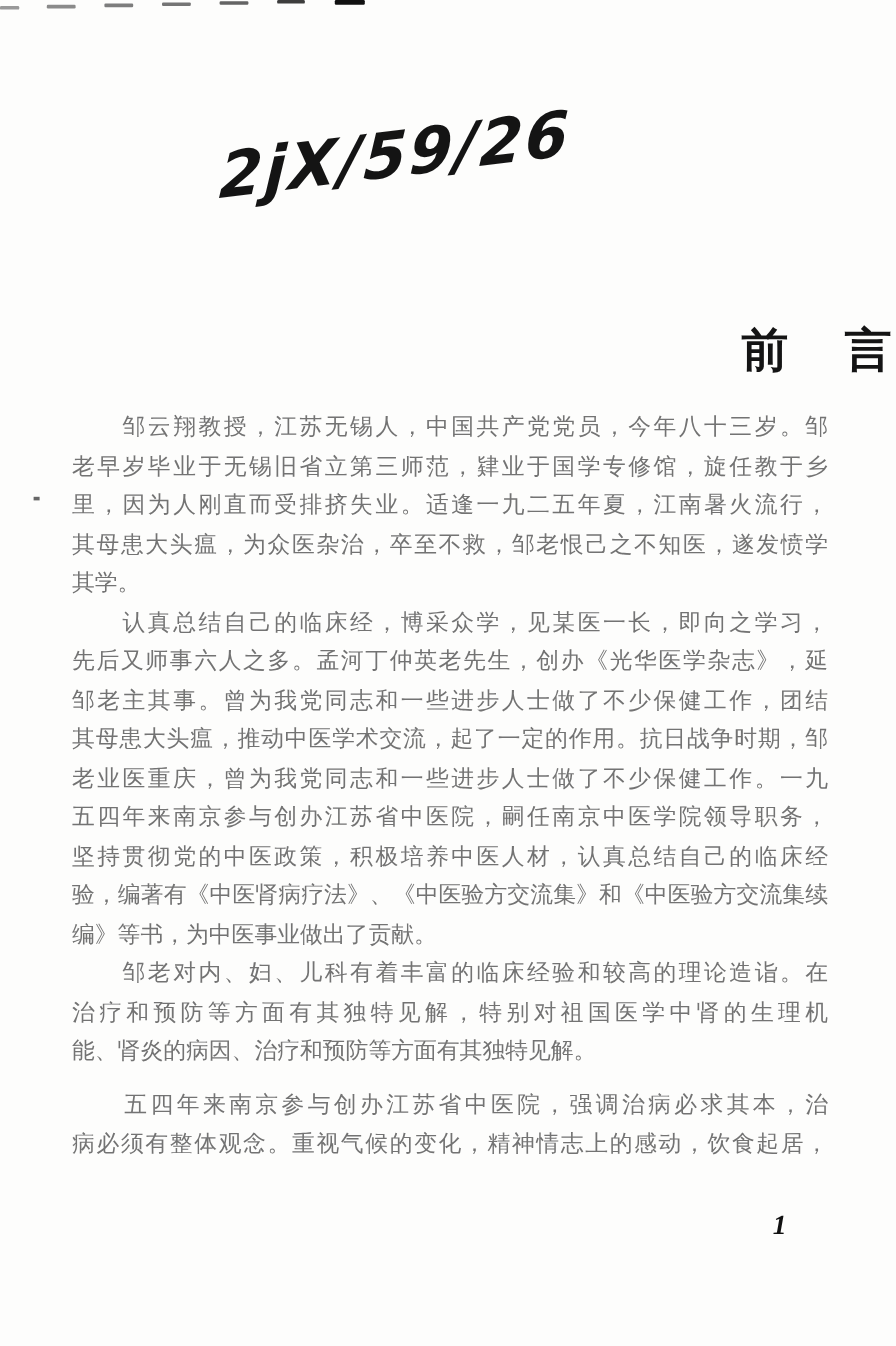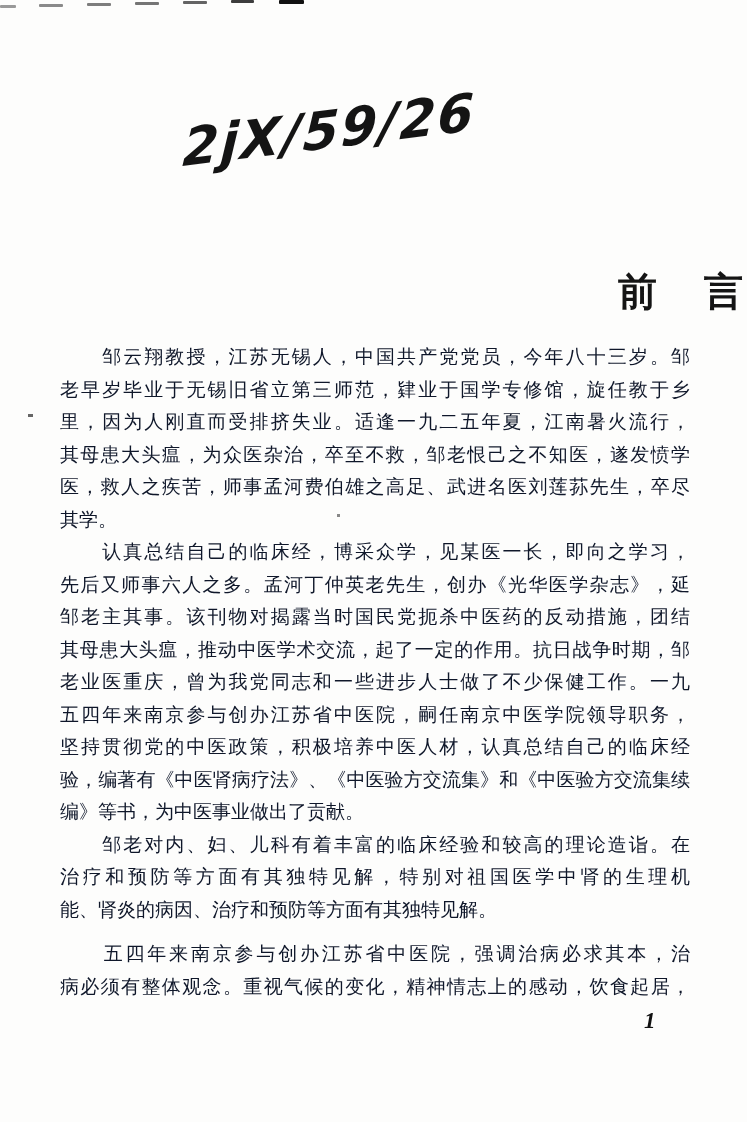--- a/index.html
+++ b/index.html
@@ -47,21 +47,21 @@
     font-weight:bold;
     letter-spacing:4px;
     color:#141414;
   }
   
   .bodytext {
     position:absolute;
     left:60px; top:341px;
     width:630px;
     font-size:19px;
-    color:#0f172a;
+    color:#737373;
   }
   .line {
     height:32.5px;
     line-height:32.5px;
     text-align:justify;
     text-align-last:justify;
     overflow:hidden;
   }
   .line.pend {
     text-align-last:left;
@@ -100,25 +100,24 @@
 
   <div class="handwriting">2jX/59/26</div>
 
   <h1 class="title">前　言</h1>
 
   <div class="bodytext">
     <div class="line">　　邹云翔教授，江苏无锡人，中国共产党党员，今年八十三岁。邹</div>
     <div class="line">老早岁毕业于无锡旧省立第三师范，肄业于国学专修馆，旋任教于乡</div>
     <div class="line">里，因为人刚直而受排挤失业。适逢一九二五年夏，江南暑火流行，</div>
     <div class="line">其母患大头瘟，为众医杂治，卒至不救，邹老恨己之不知医，遂发愤学</div>
-    <div class="line">医，救人之疾苦，师事孟河费伯雄之高足、武进名医刘莲荪先生，卒尽</div>
     <div class="line pend">其学。</div>
     <div class="line">　　认真总结自己的临床经，博采众学，见某医一长，即向之学习，</div>
     <div class="line">先后又师事六人之多。孟河丁仲英老先生，创办《光华医学杂志》，延</div>
-    <div class="line">邹老主其事。该刊物对揭露当时国民党扼杀中医药的反动措施，团结</div>
+    <div class="line">邹老主其事。曾为我党同志和一些进步人士做了不少保健工作，团结</div>
     <div class="line">其母患大头瘟，推动中医学术交流，起了一定的作用。抗日战争时期，邹</div>
     <div class="line">老业医重庆，曾为我党同志和一些进步人士做了不少保健工作。一九</div>
     <div class="line">五四年来南京参与创办江苏省中医院，嗣任南京中医学院领导职务，</div>
     <div class="line">坚持贯彻党的中医政策，积极培养中医人材，认真总结自己的临床经</div>
     <div class="line">验，编著有《中医肾病疗法》、《中医验方交流集》和《中医验方交流集续</div>
     <div class="line pend">编》等书，为中医事业做出了贡献。</div>
     <div class="line">　　邹老对内、妇、儿科有着丰富的临床经验和较高的理论造诣。在</div>
     <div class="line">治疗和预防等方面有其独特见解，特别对祖国医学中肾的生理机</div>
     <div class="line pend">能、肾炎的病因、治疗和预防等方面有其独特见解。</div>
     <div class="line gap">　　五四年来南京参与创办江苏省中医院，强调治病必求其本，治</div>

